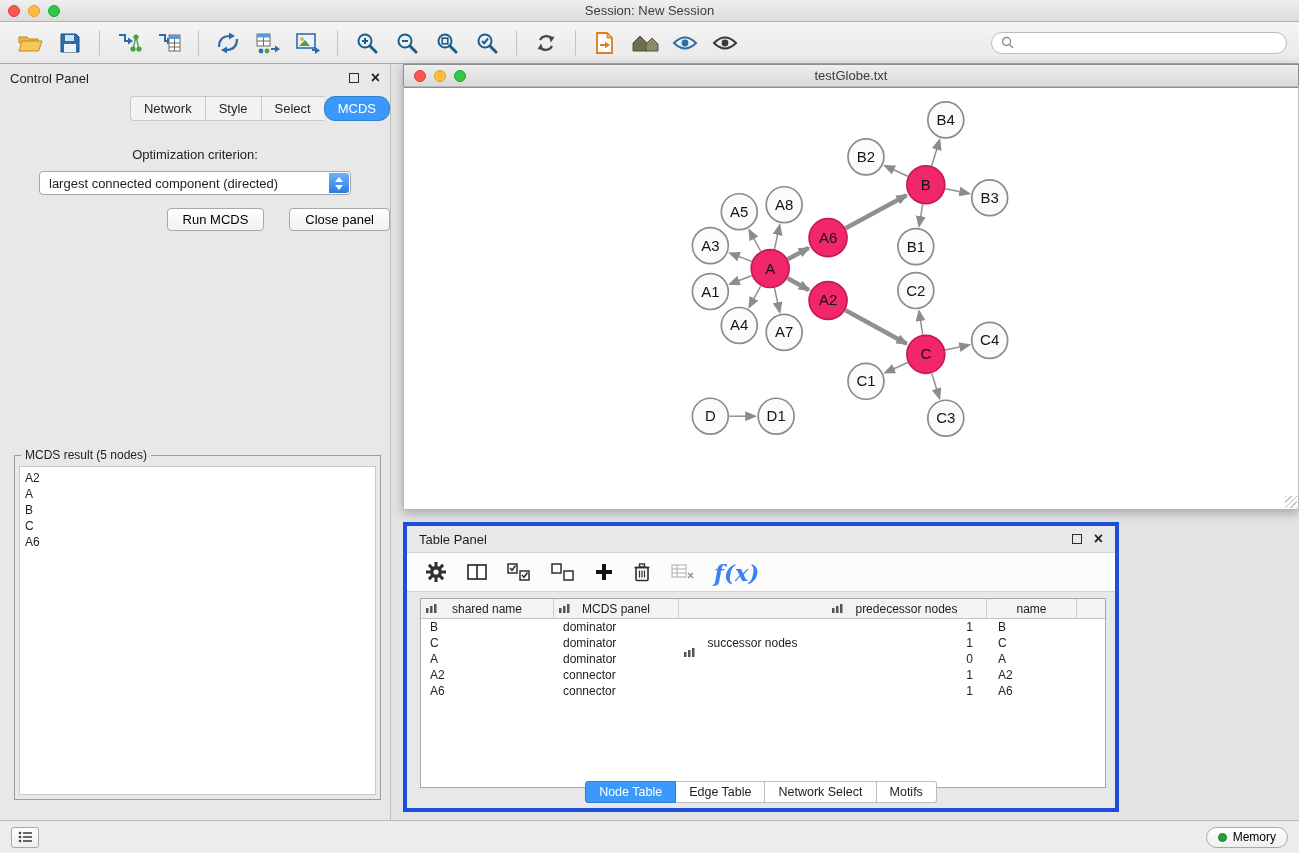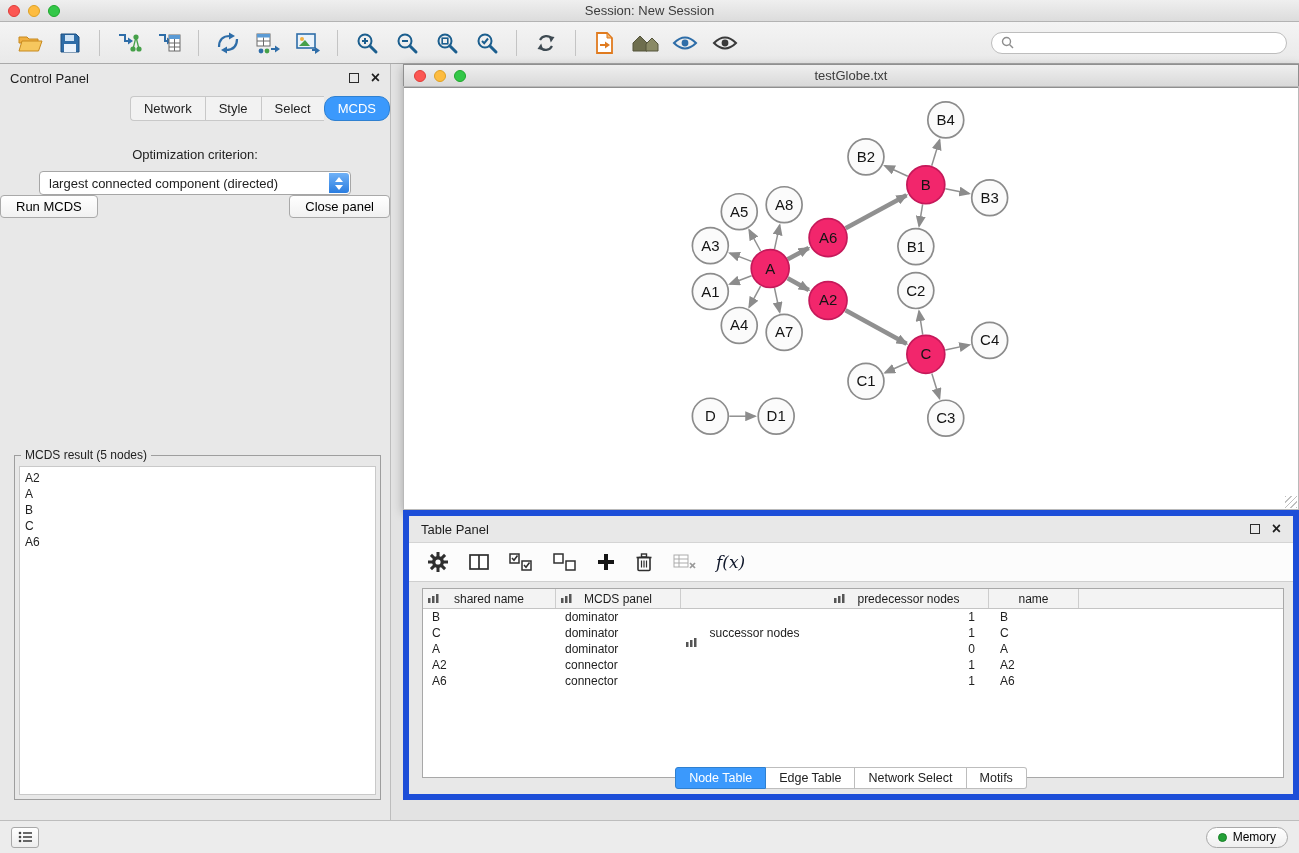--- a/index.html
+++ b/index.html
@@ -30,41 +30,41 @@
 .float-icon{width:10px;height:10px;border:1.5px solid #2B2B2B;display:inline-block;cursor:pointer;}
 .close-x{font-size:16px;font-weight:700;color:#1E1E1E;line-height:12px;cursor:pointer;}
 .cp-tabs{display:flex;justify-content:flex-end;margin-top:4px;}
 .cp-tab{padding:4px 13px;font-size:13px;background:#F2F2F2;border:1px solid #C8C8C8;border-right:none;color:#222;cursor:pointer;font-family:"Liberation Sans",sans-serif;}
 .cp-tab:first-child{border-radius:4px 0 0 4px;}
 .cp-tab:last-child{border-right:1px solid #C8C8C8;border-radius:0 4px 4px 0;}
 .cp-tab.selected{background:#3B99FC;color:#fff;border-color:#2F80D0;border-radius:11px;}
 .opt-label{text-align:center;margin-top:26px;font-size:13px;}
 .select{margin:9px auto 0;width:312px;height:24px;background:#fff;border:1px solid #A6A6A6;border-radius:4px;display:flex;align-items:center;padding-left:9px;font-size:13px;position:relative;cursor:pointer;}
 .stepper{position:absolute;right:1px;top:1px;bottom:1px;width:20px;background:linear-gradient(#6FB1F7,#2A7DE0);border-radius:0 3px 3px 0;display:flex;align-items:center;justify-content:center;}
-.cp-buttons{display:flex;justify-content:space-between;gap:15px;}
+.cp-buttons{display:flex;justify-content:flex-end;gap:25px;margin-top:13px;}
 .cp-btn{height:23px;padding:0 15px;background:linear-gradient(#FFFFFF,#F1F1F1);border:1px solid #A9A9A9;border-radius:4px;font-size:13px;cursor:pointer;font-family:"Liberation Sans",sans-serif;}
 .result-box{position:absolute;left:14px;right:9px;top:391px;bottom:20px;border:1px solid #9E9E9E;}
 .result-legend{position:absolute;top:-8px;left:6px;background:#E8E8E8;padding:0 4px;font-size:12px;}
 .result-inner{position:absolute;left:4px;right:4px;top:10px;bottom:4px;background:#fff;border:1px solid #C9C9C9;overflow:auto;padding:3px 5px;}
 .result-item{font-size:12px;line-height:16px;}
 
 
 .network-window{position:absolute;left:403px;top:64px;width:896px;height:446px;background:#fff;border:1px solid #8F8F8F;box-shadow:0 3px 10px rgba(0,0,0,0.28);}
 .nw-titlebar{height:22px;background:linear-gradient(#EFEFEF,#D9D9D9);border-bottom:1px solid #ABABAB;position:relative;text-align:center;line-height:21px;font-size:13px;color:#3C3C3C;}
 .nw-titlebar .lights{top:5px;left:10px;}
 .nw-canvas{position:absolute;top:22px;left:0;right:0;bottom:0;background:#fff;border-top:1px solid #8F8F8F;outline:1px solid #B9B9B9;}
 #graph-svg{width:100%;height:100%;display:block;}
 .resize-grip{position:absolute;right:1px;bottom:1px;width:12px;height:12px;background:repeating-linear-gradient(135deg,#BFBFBF 0 1px,transparent 1px 4px);cursor:nwse-resize;}
 
 
-.table-panel{position:absolute;left:403px;top:510px;width:896px;height:290px;background:#E8E8E8;border:6px solid #1d4ed8;}
+.table-panel{position:absolute;left:403px;top:522px;width:716px;height:290px;background:#E8E8E8;border:4px solid #1d4ed8;}
 .tp-header{height:26px;display:flex;align-items:center;padding:0 12px;}
 .tp-toolbar{height:40px;background:#FCFCFC;border-top:1px solid #D4D4D4;border-bottom:1px solid #CFCFCF;display:flex;align-items:center;padding:0 18px;gap:20px;}
 .tpi{background:none;border:none;display:flex;align-items:center;justify-content:center;cursor:pointer;height:30px;}
-.fx{font-family:"DejaVu Serif",serif;font-style:italic;color:#0f172a;font-size:17px;}
+.fx{font-family:"DejaVu Serif",serif;font-style:italic;color:#3b82f6;font-size:23px;font-weight:bold;}
 .tp-table{position:absolute;left:13px;right:9px;top:72px;height:190px;background:#fff;border:1px solid #A8A8A8;overflow:hidden;}
 .thead{display:flex;height:20px;background:#F3F3F3;border-bottom:1px solid #C4C4C4;}
 .hcell{position:relative;display:flex;align-items:center;justify-content:center;font-size:12px;border-right:1px solid #CDCDCD;color:#1C1C1C;}
 .hcell .colicon{position:absolute;left:5px;top:5px;}
 .hcell.cf{flex:1;border-right:none;}
 .tbody{background:#fff;}
 .trow{display:flex;height:16px;cursor:default;}
 .tcell{font-size:12px;line-height:16px;white-space:nowrap;overflow:hidden;}
 .c0{width:133px;}.c1{width:125px;}.c2{width:148px;margin-top:44px;}.c3{width:160px;}.c4{width:90px;}
 .tcell.c0{padding-left:9px;}

